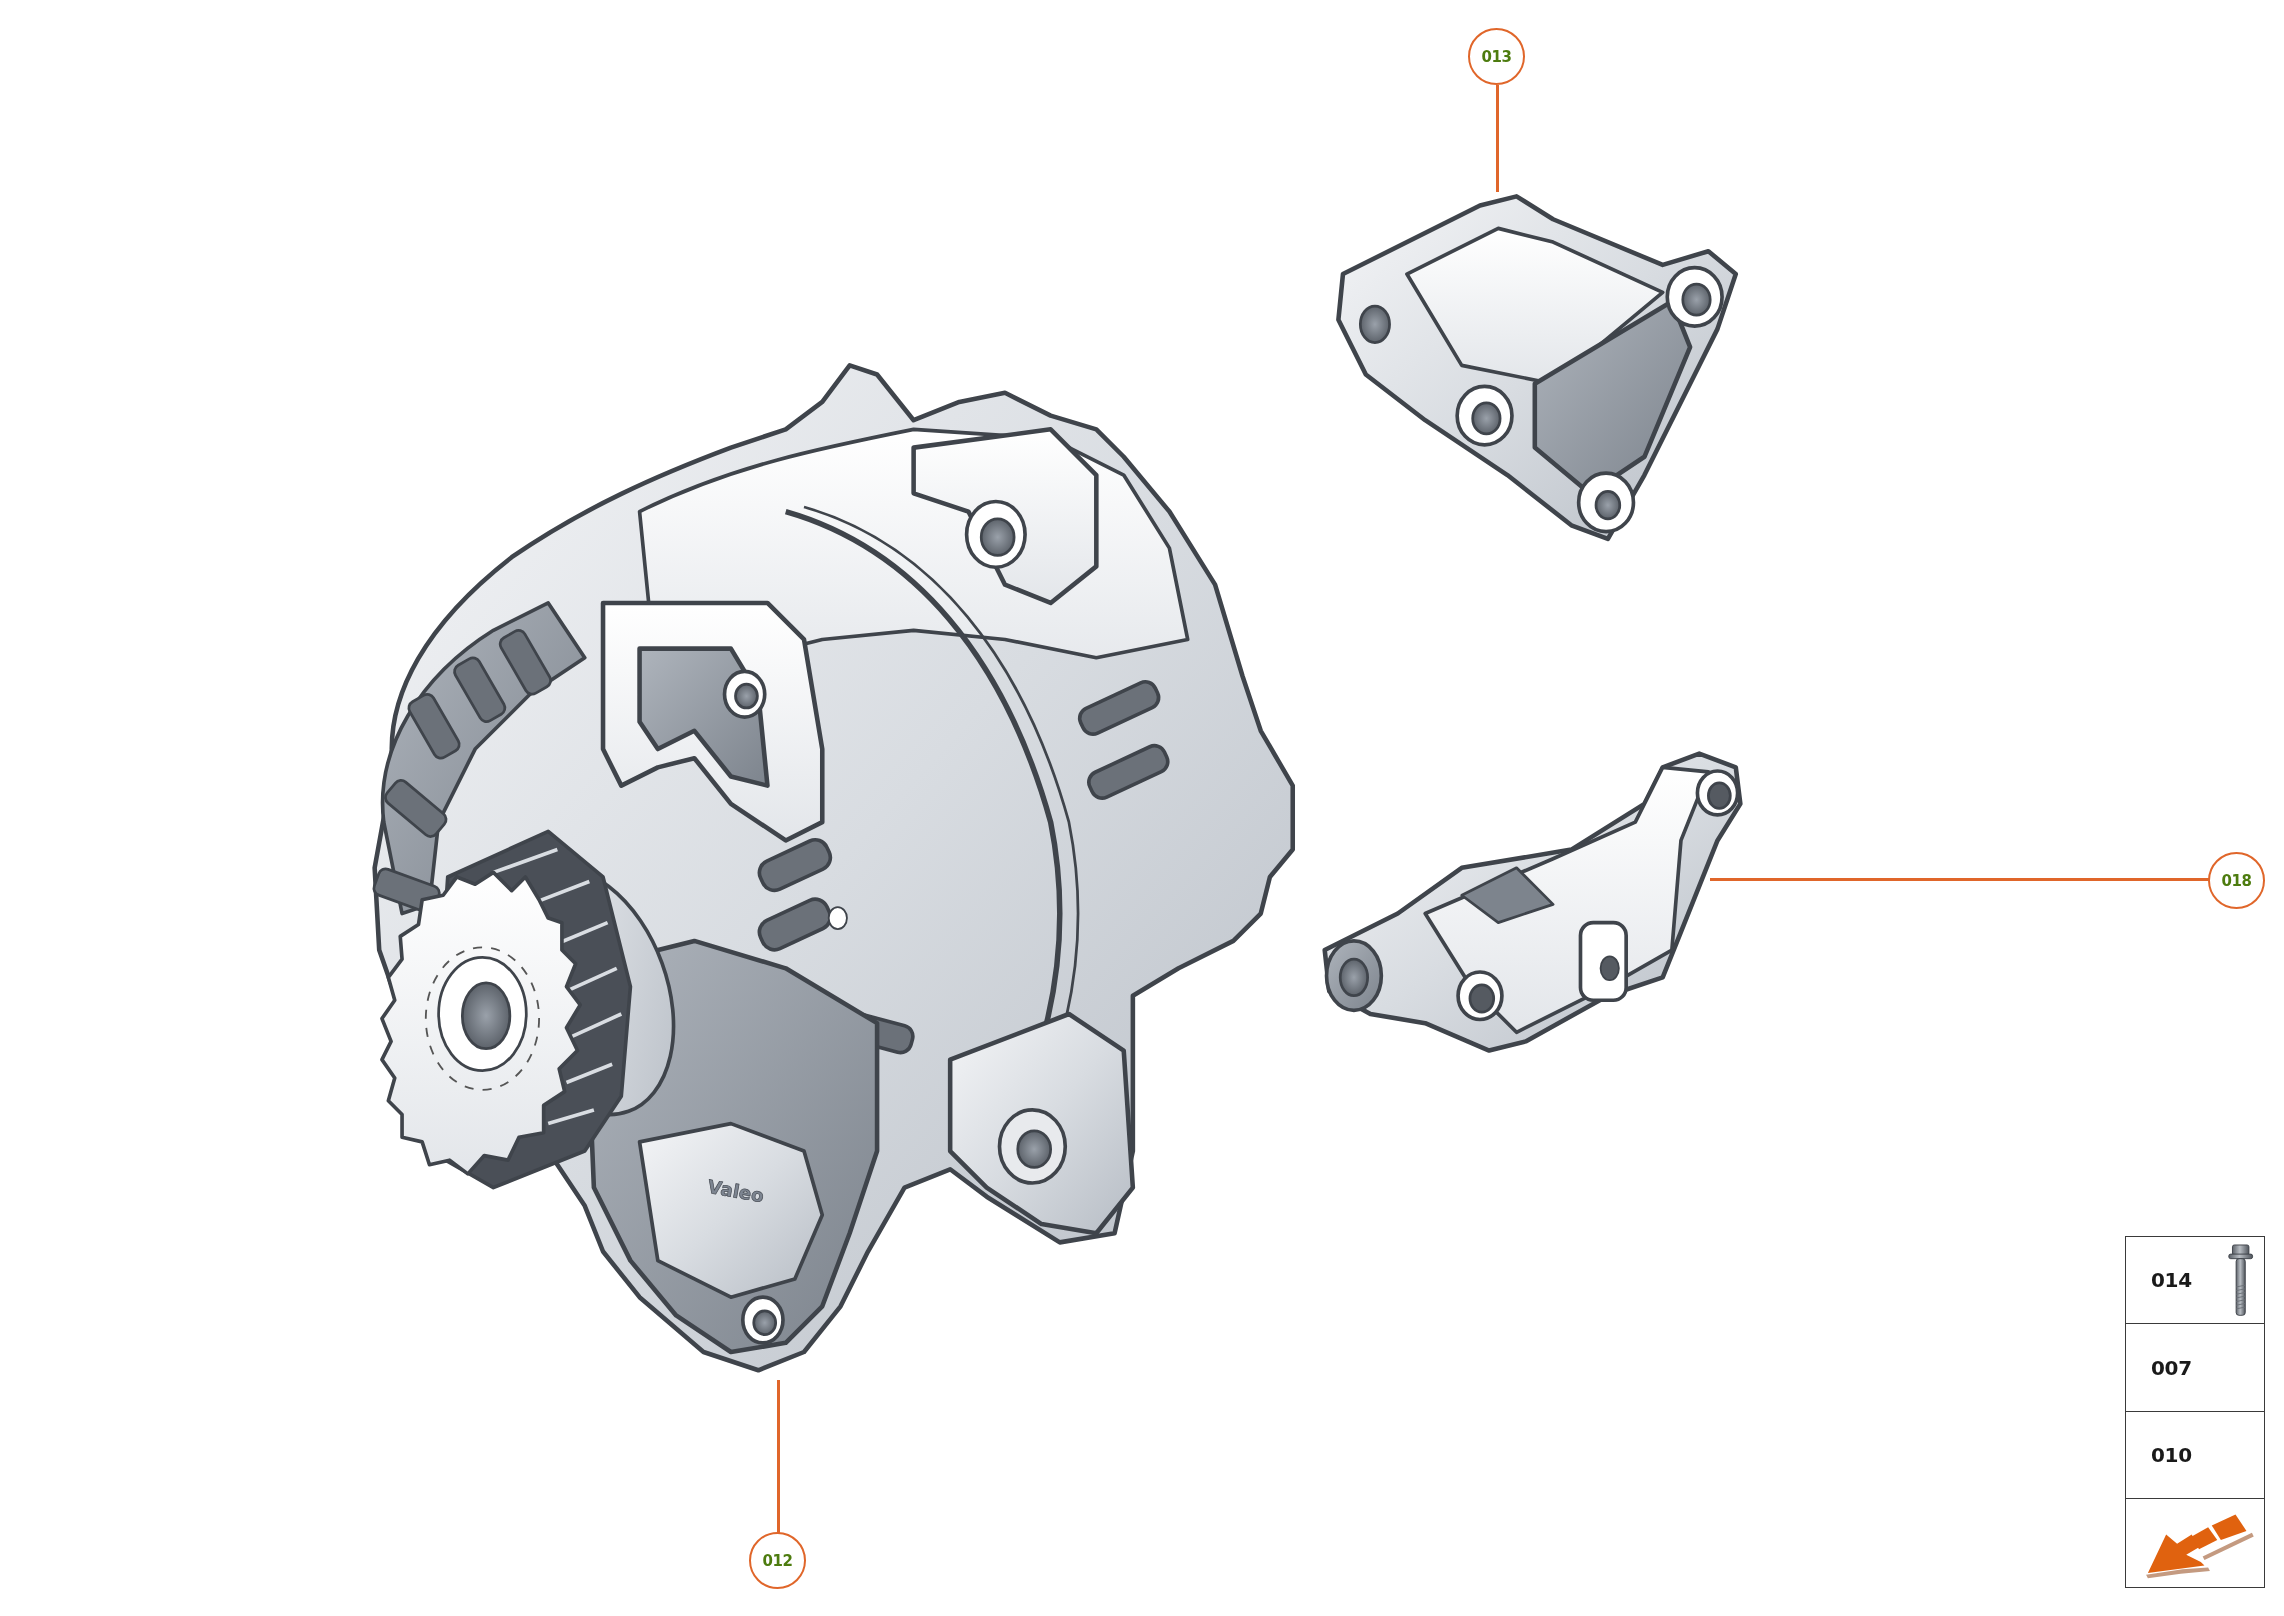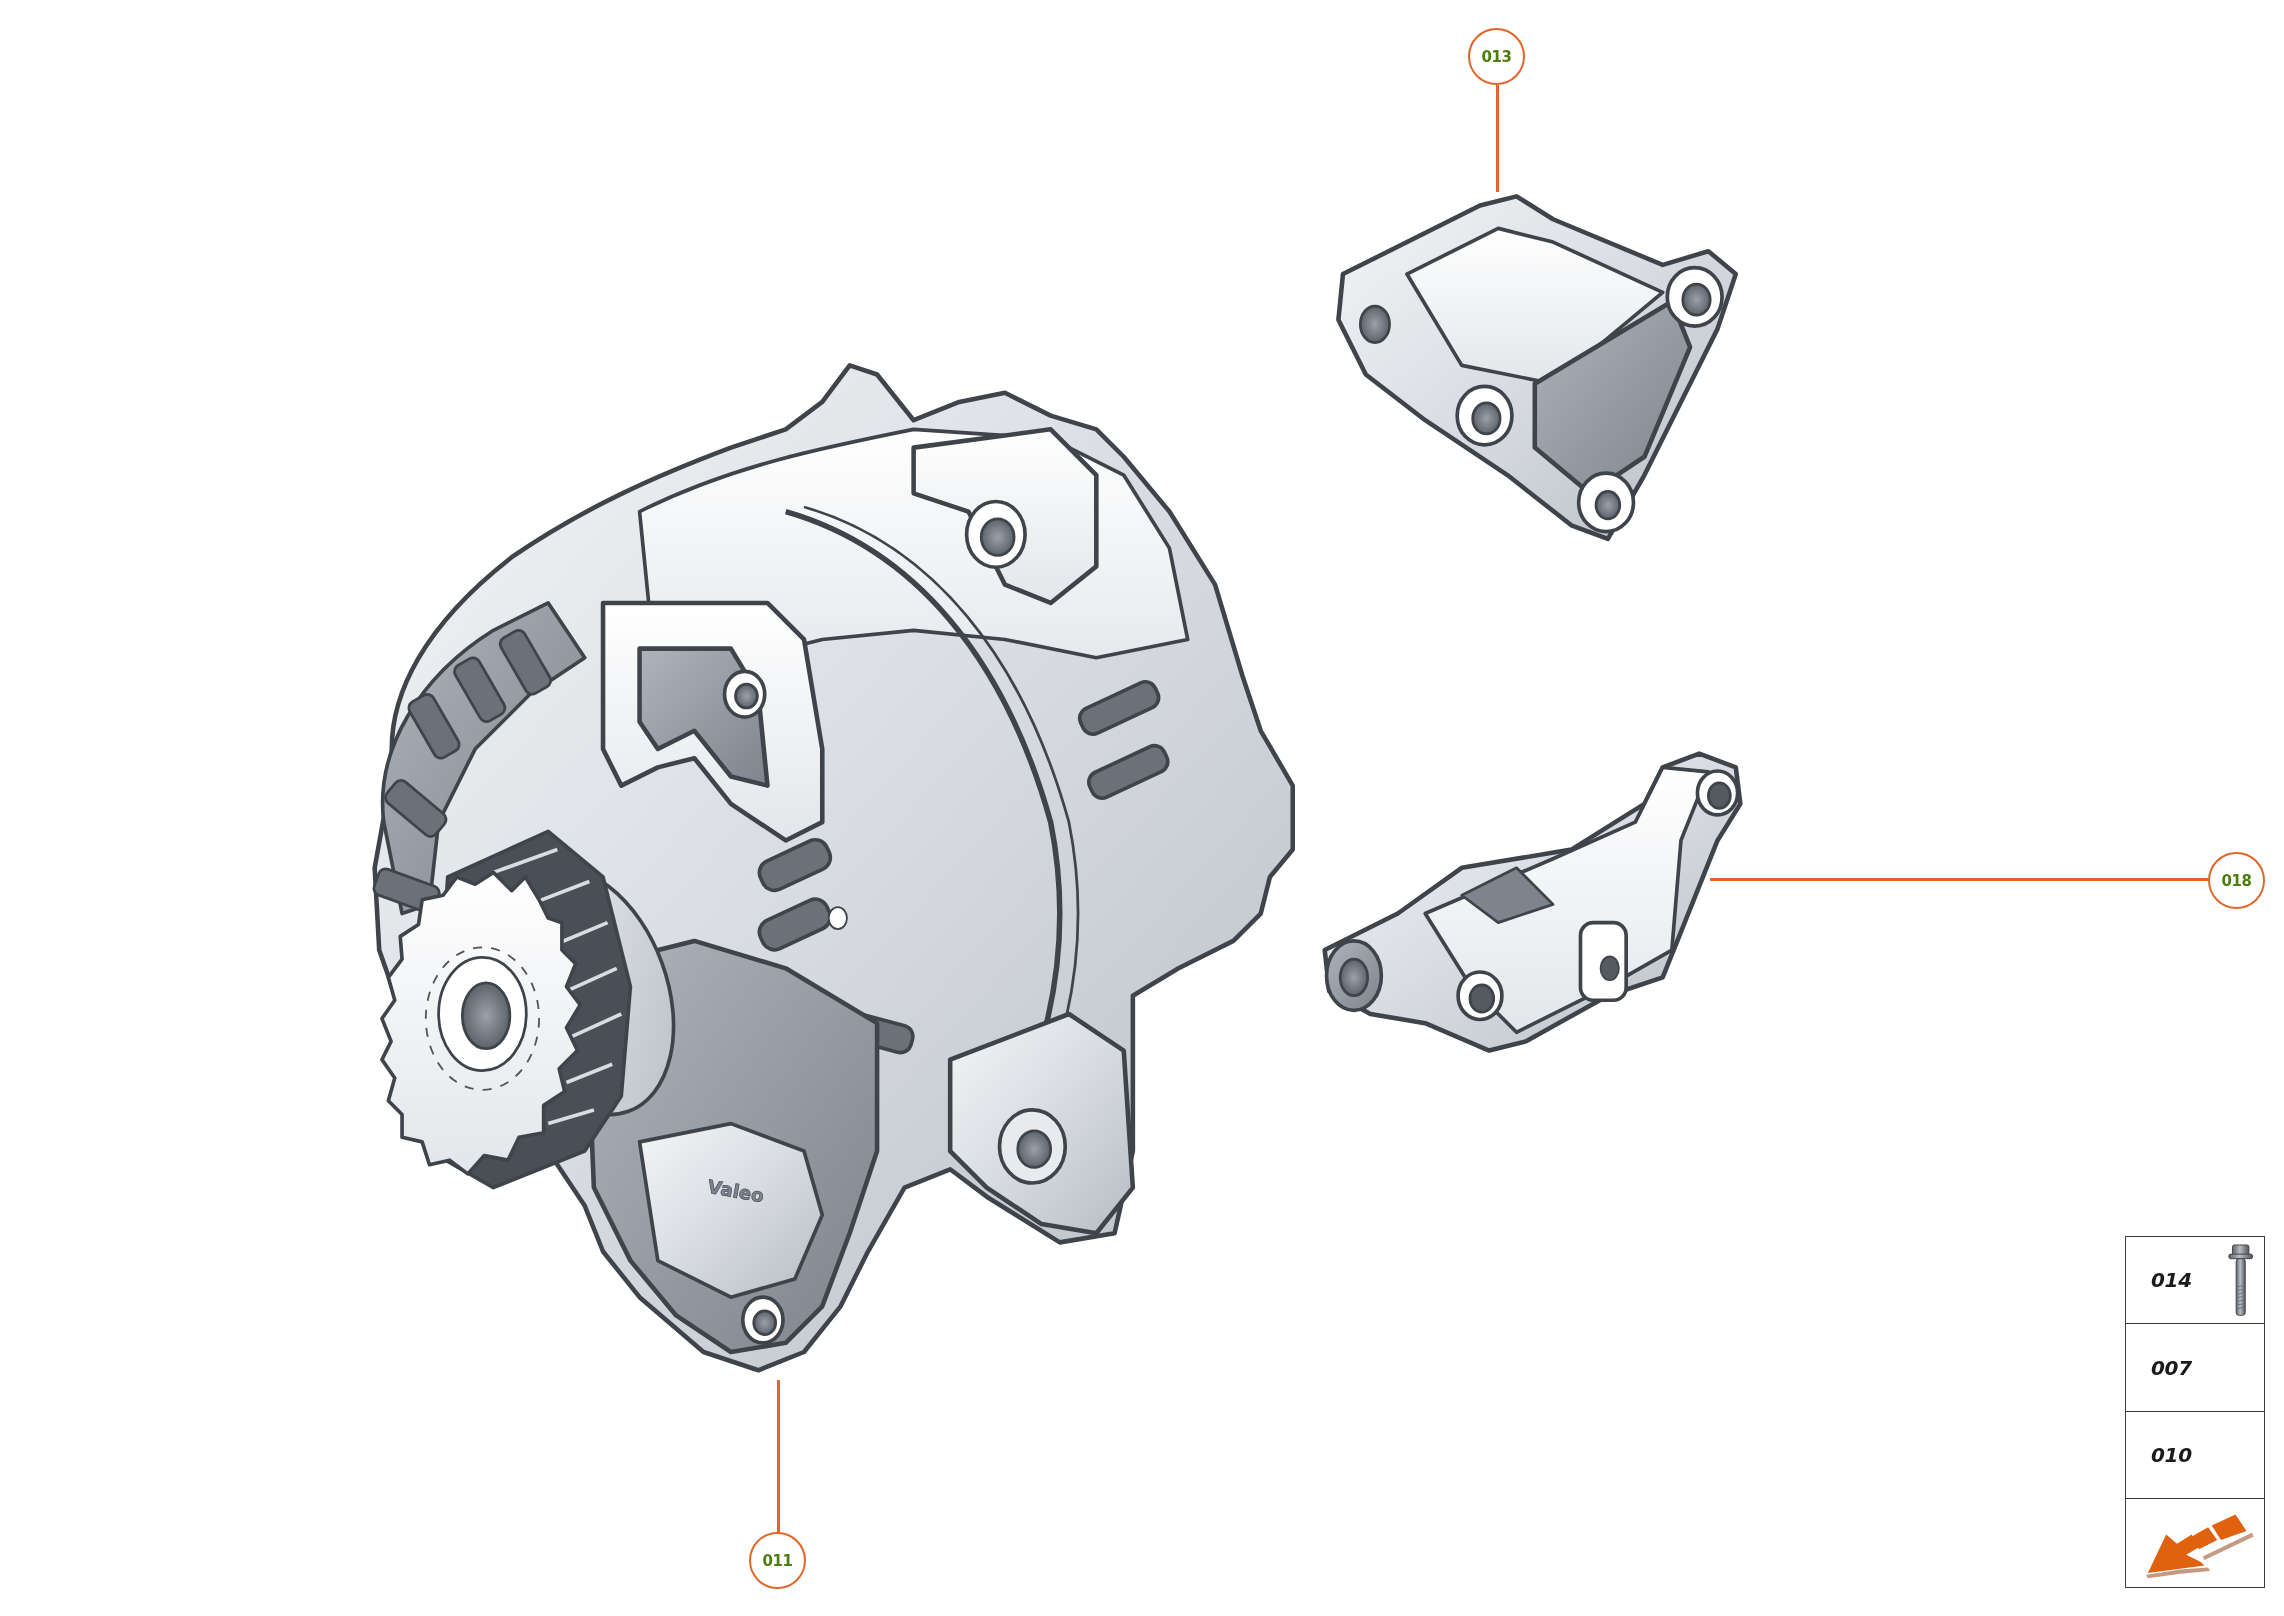--- a/index.html
+++ b/index.html
@@ -7,21 +7,21 @@
          font-family: "DejaVu Sans", sans-serif; }
   #canvas { position: absolute; left: 0; top: 0; width: 2284px; height: 1616px; }
   .callout { position: absolute; width: 53px; height: 53px; border: 2.7px solid #E0662A;
              border-radius: 50%; background: #fff; display: flex; align-items: center;
              justify-content: center; font-size: 15px; font-weight: bold; color: #4d7c0f;
              letter-spacing: -0.5px; cursor: pointer; }
   .leader { position: absolute; background: #E0662A; }
   .parts-list { position: absolute; left: 2125px; top: 1236px; width: 138px; height: 350px;
                 border: 1.8px solid #3a3a3a; background: #fff; }
   .parts-row { position: absolute; left: 0; width: 138px; height: 87px;
-               border-bottom: 1.4px solid #3a3a3a; box-sizing: border-box; cursor: pointer; font-style: italic; }
+               border-bottom: 1.4px solid #3a3a3a; box-sizing: border-box; cursor: pointer; }
   .parts-row:last-child { border-bottom: none; }
   .parts-label { position: absolute; left: 25px; top: 31px; font-size: 20px; font-weight: bold;
                  color: #1a1a1a; letter-spacing: -0.3px; }
   .bolt-icon { position: absolute; left: 101px; top: 5.5px; }
   .nav-arrow { position: absolute; left: 18.3px; top: 9.1px; }
   .engraving { font-family: "DejaVu Sans", sans-serif; font-weight: bold; font-size: 20px;
                fill: #7d8591; stroke: #4a4f57; stroke-width: 0.8; }
 </style>
 </head>
 <body>
@@ -153,21 +153,21 @@
     <ellipse cx="1762" cy="1060" rx="10" ry="13" fill="#555a61" stroke-width="2"></ellipse>
   </g>
 </svg>
 
 <div class="leader" style="left:1496px; top:85px; width:2.7px; height:107px;"></div>
 <div class="leader" style="left:1710px; top:878px; width:499px; height:2.7px;"></div>
 <div class="leader" style="left:777px; top:1380px; width:2.7px; height:154px;"></div>
 
 <div class="callout" style="left:1468px; top:28px;">013</div>
 <div class="callout" style="left:2208px; top:852px;">018</div>
-<div class="callout" style="left:749px; top:1532px;">011</div>
+<div class="callout" style="left:749px; top:1532px;">012</div>
 
 <div class="parts-list">
   <div class="parts-row" style="top:0;">
     <span class="parts-label">014</span>
     <svg class="bolt-icon" width="27.4" height="77" viewBox="0 0 30 84">
       <defs>
         <linearGradient id="boltg" x1="0" y1="0" x2="1" y2="0">
           <stop offset="0" stop-color="#5c6168"></stop>
           <stop offset="0.45" stop-color="#b9bec4"></stop>
           <stop offset="1" stop-color="#50555c"></stop>

